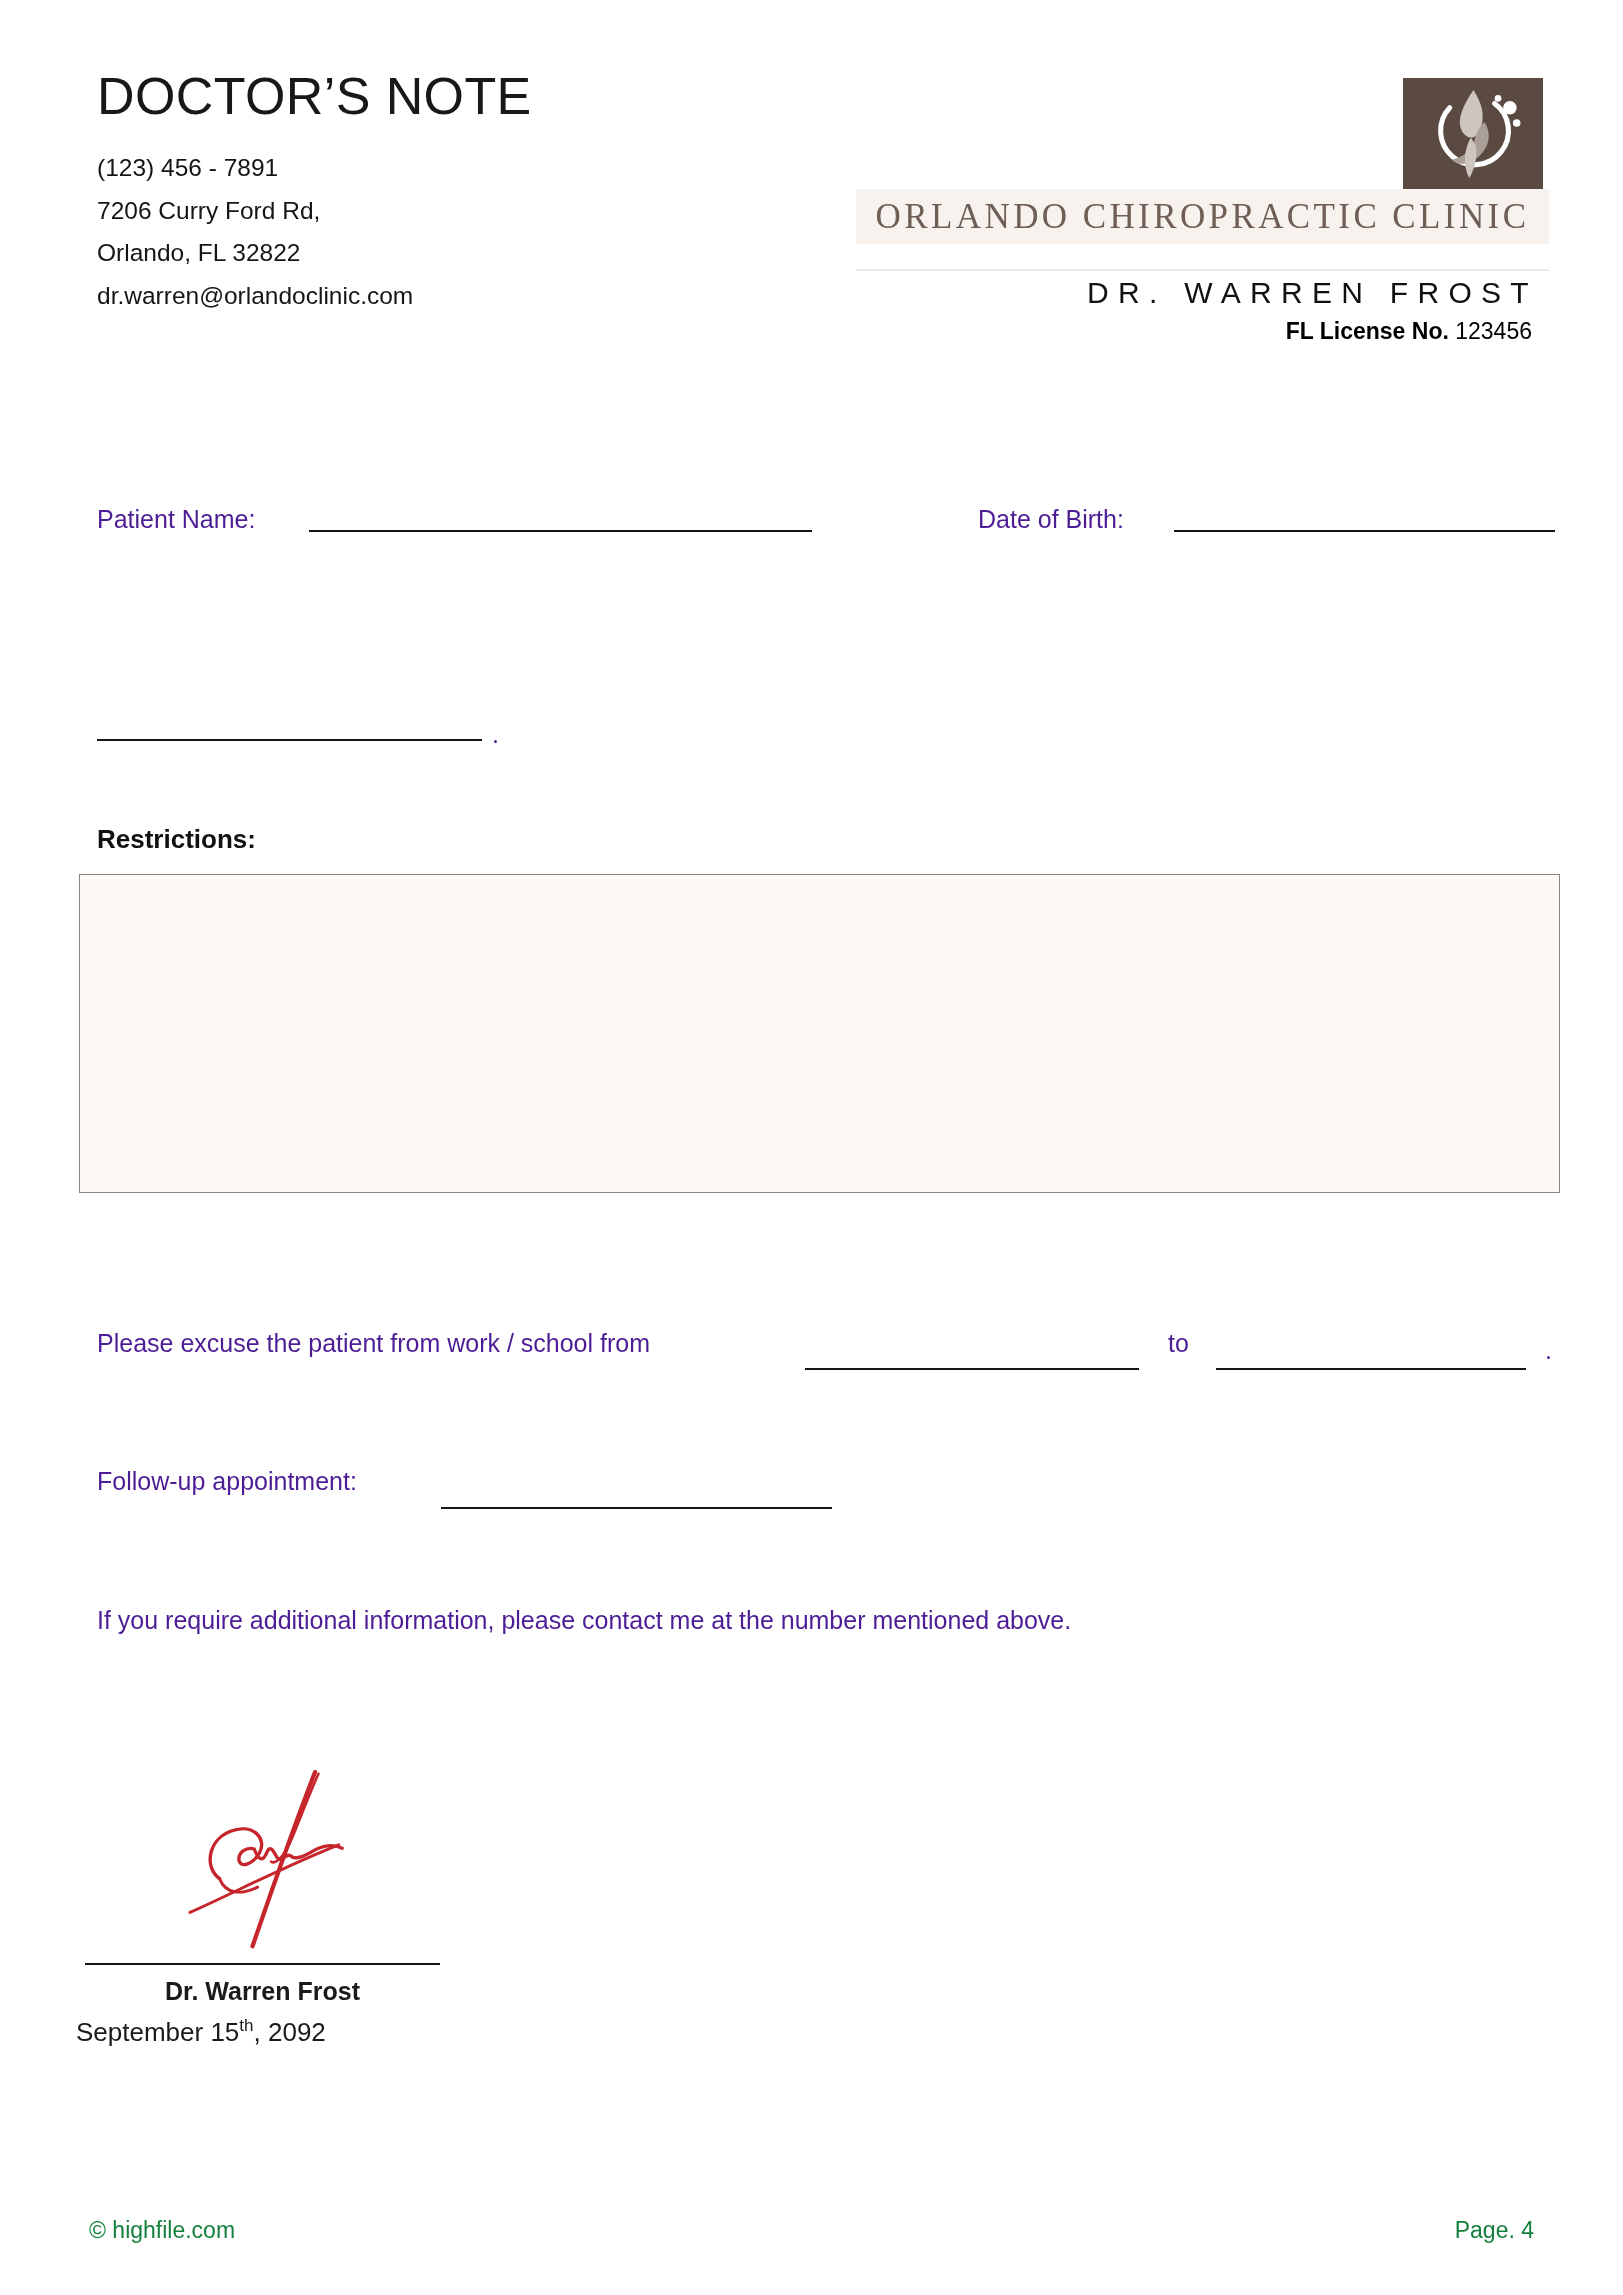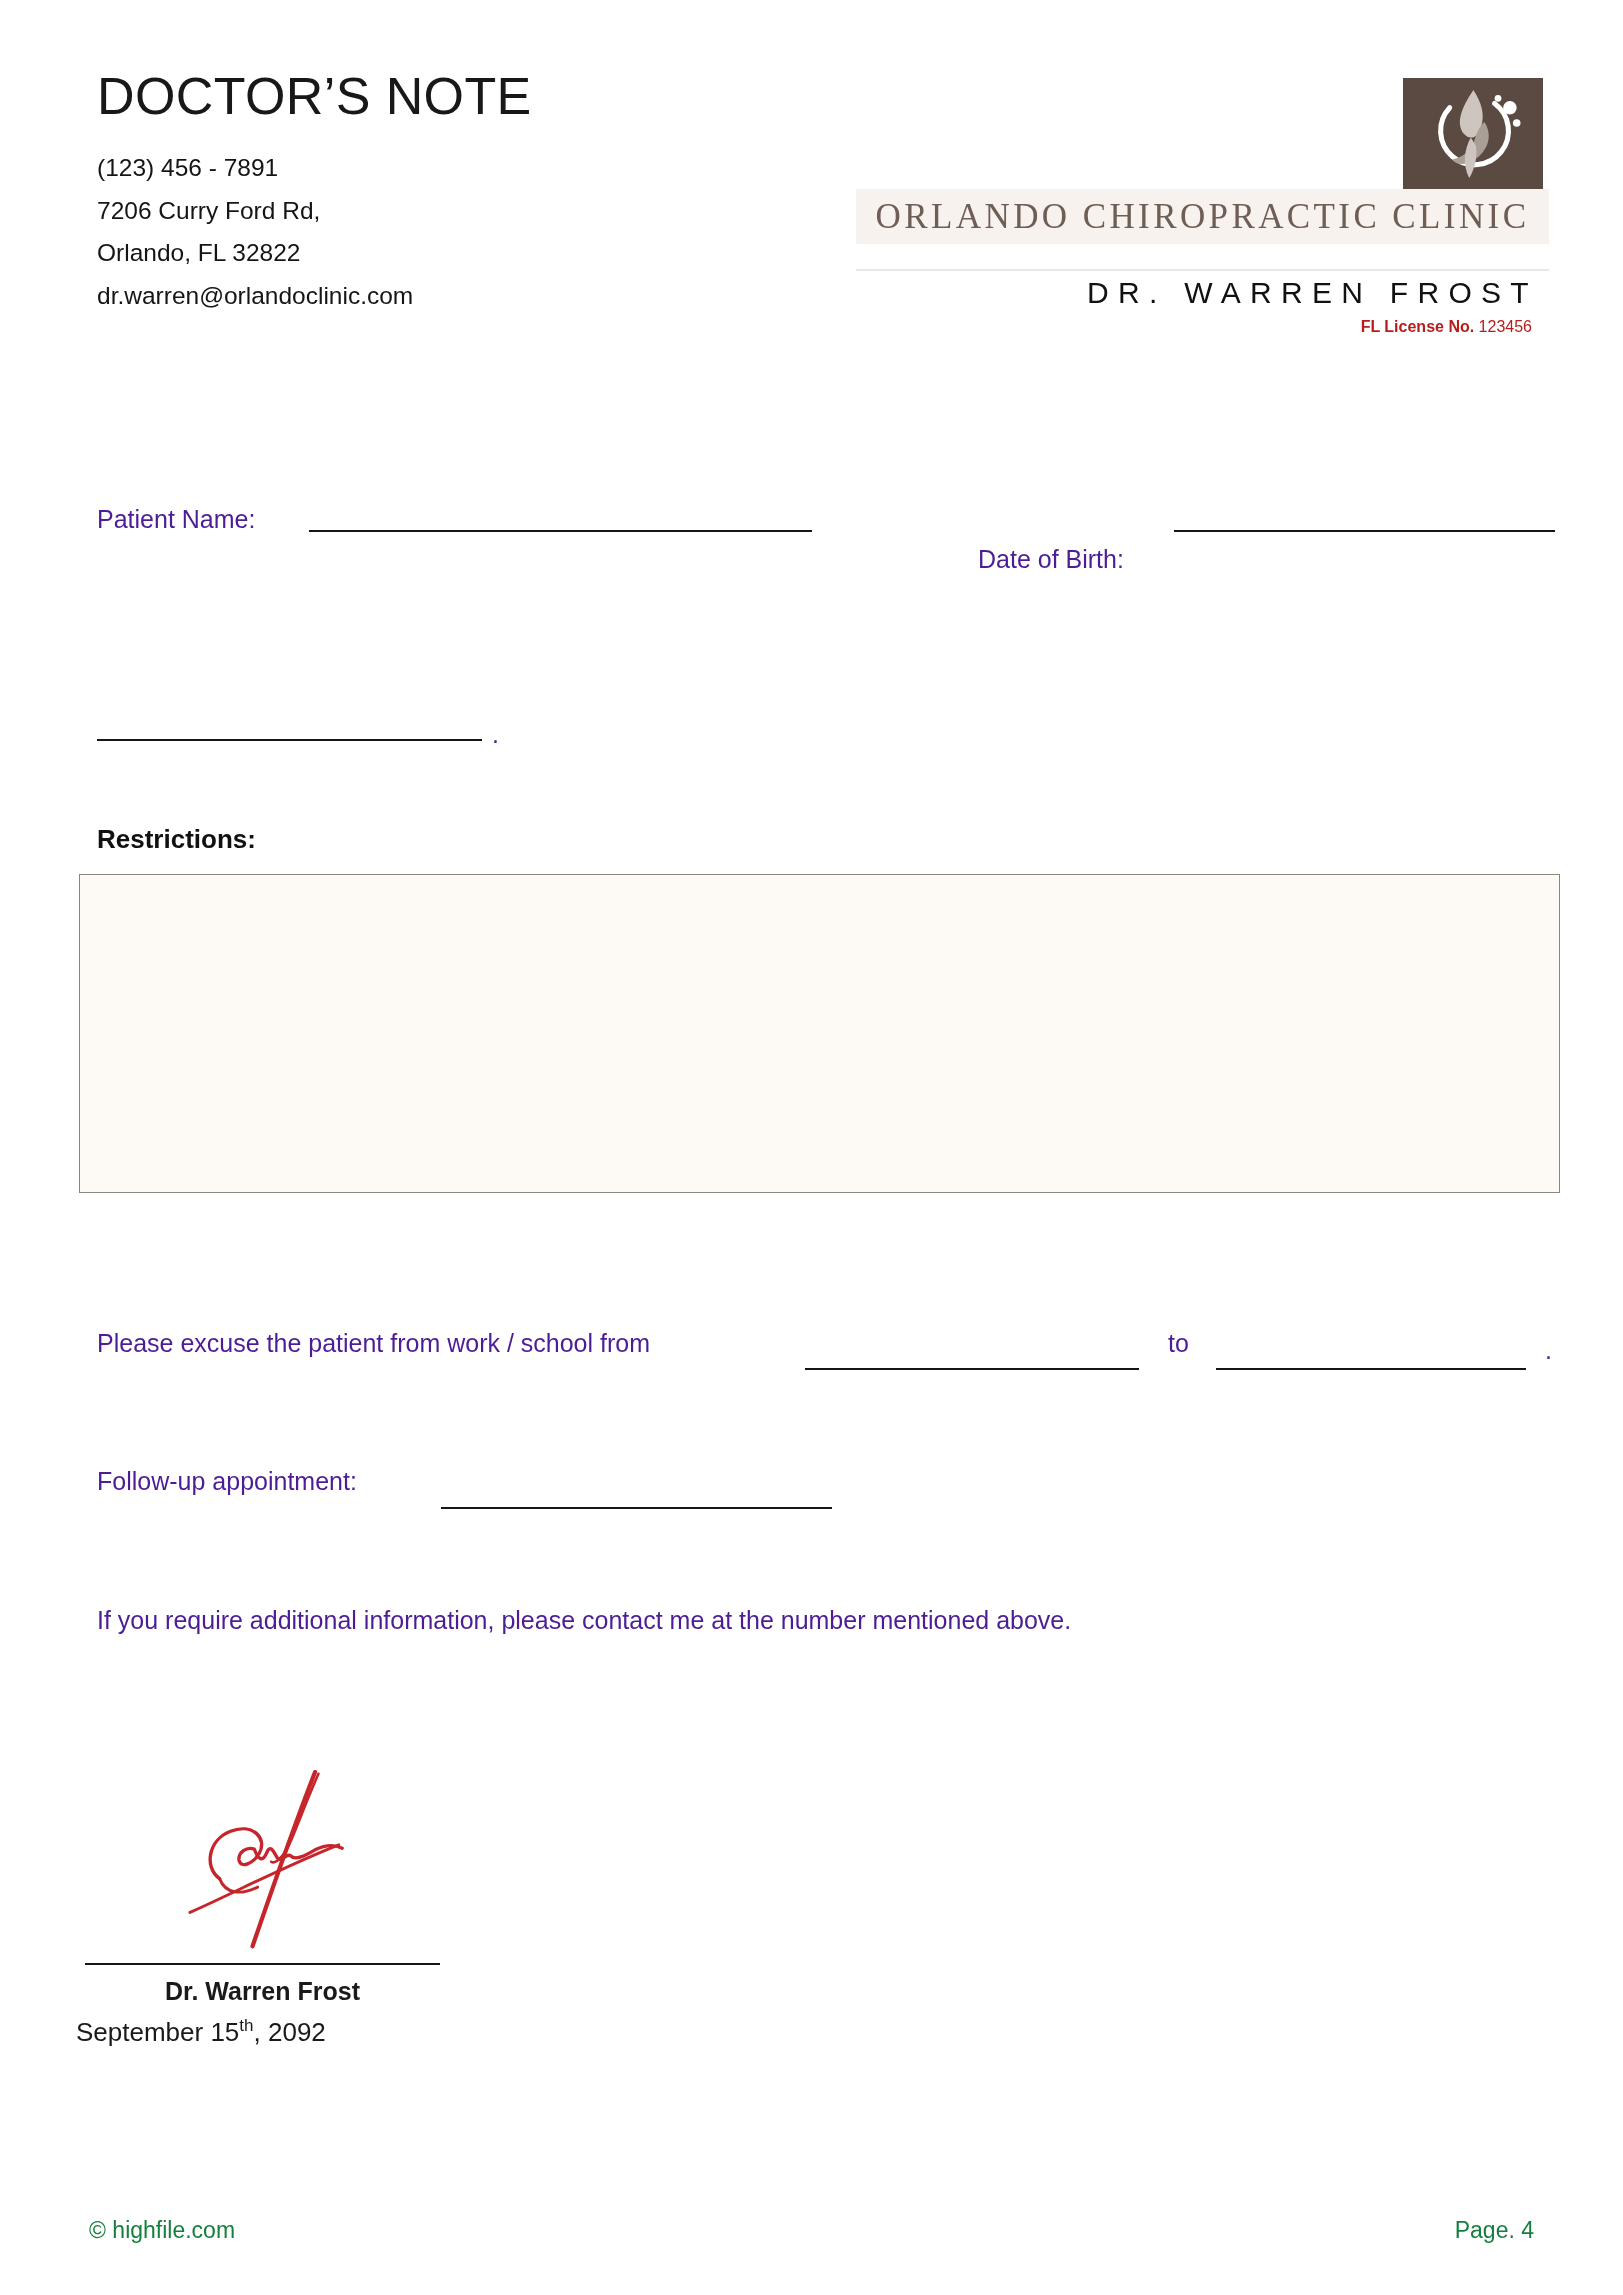--- a/index.html
+++ b/index.html
@@ -21,21 +21,21 @@
 
   .logo-box { width: 140px; height: 112px; }
   .banner {
     width: 693px; height: 55px;
     display: flex; align-items: center; justify-content: center;
     font-family: "Liberation Serif", serif;
     font-size: 35px; letter-spacing: 3.4px;
   }
   .banner-underline { width: 693px; height: 1.7px; background: #ece7e2; }
   .doctor-name { font-size: 30px; letter-spacing: 9.3px; color: #111; }
-  .license { font-size: 16px; color: #b91c1c; }
+  .license { font-size: 23px; color: #000000; }
   .license b { font-weight: 700; }
 
   .body-text { font-size: 25px; color: #4c1d95; }
   .label-bold { font-size: 26px; font-weight: 700; color: #111; }
 
   .blank-line { position: absolute; border-bottom: 2.5px solid #161616; }
 
   .restrictions-box {
     position: absolute;
     background: #fdfaf6;
@@ -78,21 +78,21 @@
   <div class="abs banner-underline" style="left:856px; top:269px;"></div>
 
   <div class="abs doctor-name" style="right:85px; top:276px;">DR. WARREN FROST</div>
   <div class="abs license" style="right:91px; top:318px;">
     <b>FL License No.</b>
     <span>123456</span>
   </div>
 
   <div class="abs body-text" style="left:97px; top:505px;">Patient Name:</div>
   <div class="blank-line" style="left:309px; top:507px; width:503px; height:25px;"></div>
-  <div class="abs body-text" style="left:978px; top:505px;margin-top:40px;">Date of Birth:</div>
+  <div class="abs body-text" style="left:978px; top:505px;">Date of Birth:</div>
   <div class="blank-line" style="left:1174px; top:507px; width:381px; height:25px;"></div>
 
   <div class="blank-line" style="left:97px; top:714px; width:385px; height:27px;"></div>
   <div class="abs body-text" style="left:492px; top:720px;">.</div>
 
   <div class="abs label-bold" style="left:97px; top:824px;">Restrictions:</div>
   <div class="restrictions-box" style="left:79px; top:874px; width:1481px; height:319px;"></div>
 
   <div class="abs body-text" style="left:97px; top:1329px;">Please excuse the patient from work / school from</div>
   <div class="blank-line" style="left:805px; top:1343px; width:334px; height:27px;"></div>

